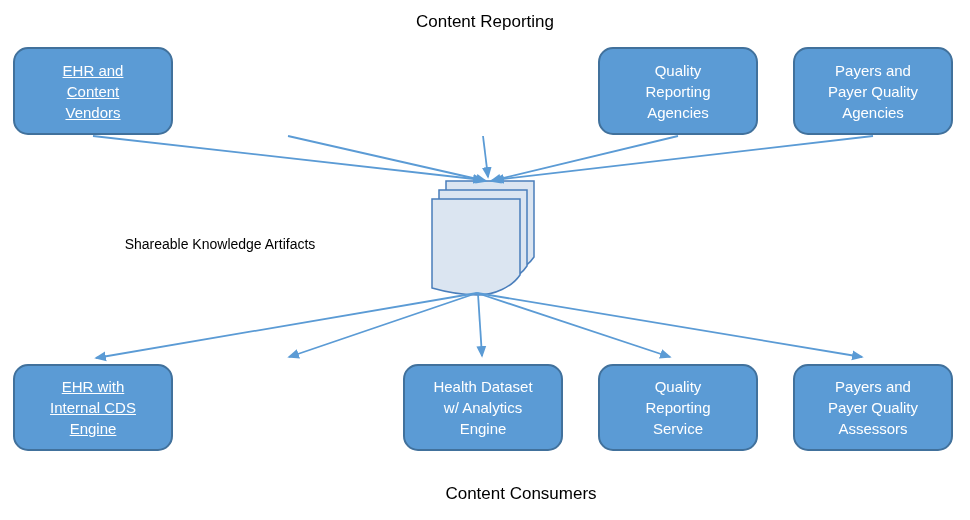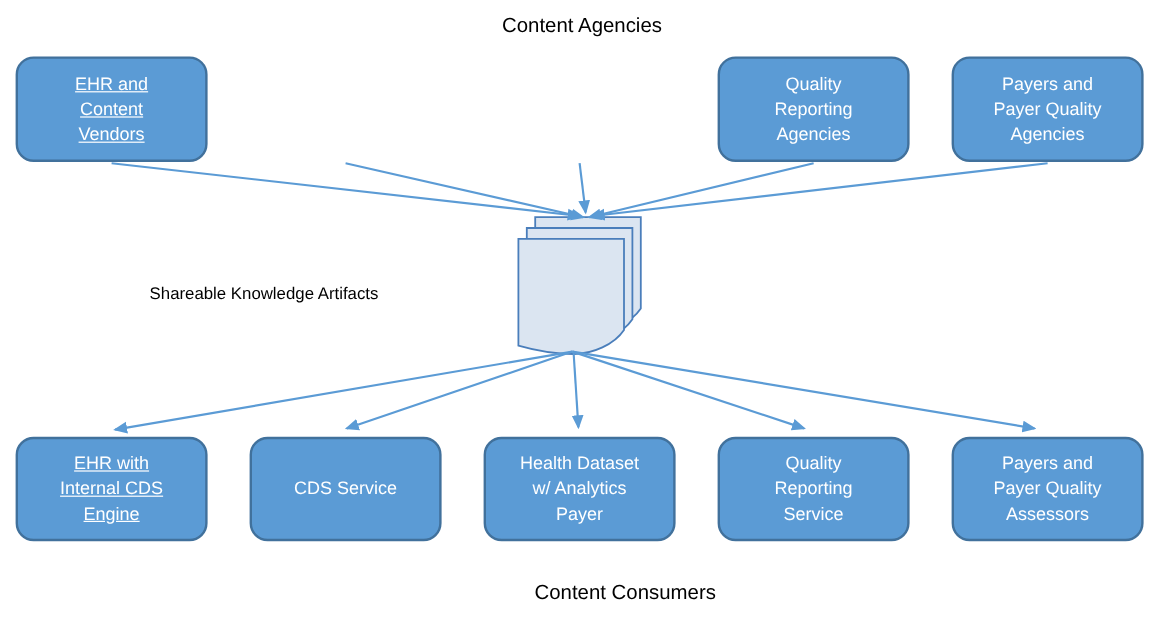--- a/index.html
+++ b/index.html
@@ -101,41 +101,40 @@
     <line class="connector" x1="678" y1="136" x2="491" y2="181" marker-end="url(#arrowhead)"></line>
     <line class="connector" x1="873" y1="136" x2="494" y2="180" marker-end="url(#arrowhead)"></line>
 
     <line class="connector" x1="477" y1="293" x2="96" y2="358" marker-end="url(#arrowhead)"></line>
     <line class="connector" x1="477" y1="293" x2="289" y2="357" marker-end="url(#arrowhead)"></line>
     <line class="connector" x1="478" y1="294" x2="482" y2="356" marker-end="url(#arrowhead)"></line>
     <line class="connector" x1="477" y1="293" x2="670" y2="357" marker-end="url(#arrowhead)"></line>
     <line class="connector" x1="477" y1="293" x2="862" y2="357" marker-end="url(#arrowhead)"></line>
   </svg>
 
-  <div class="title title-producers">Content Agencies</div>
+  <div class="title title-producers">Content Reporting</div>
 
   <div class="node r1 c1">EHR and
 Content
 Vendors</div>
   <div class="node r1 c4">Quality
 Reporting
 Agencies</div>
   <div class="node r1 c5">Payers and
 Payer Quality
 Agencies</div>
 
   <div class="artifact-label">Shareable Knowledge Artifacts</div>
 
   <div class="node r2 c1">EHR with
 Internal CDS
 Engine</div>
-  <div class="node r2 c2">CDS Service</div>
   <div class="node r2 c3">Health Dataset
 w/ Analytics
-Payer</div>
+Engine</div>
   <div class="node r2 c4">Quality
 Reporting
 Service</div>
   <div class="node r2 c5">Payers and
 Payer Quality
 Assessors</div>
 
   <div class="title title-consumers">Content Consumers</div>
 
 </div>

